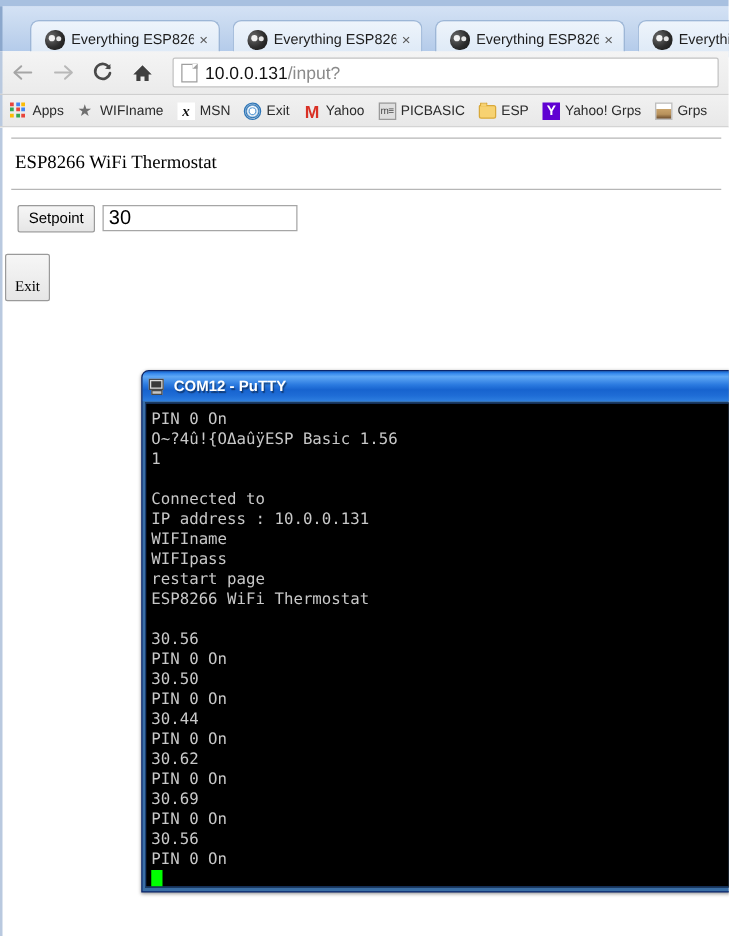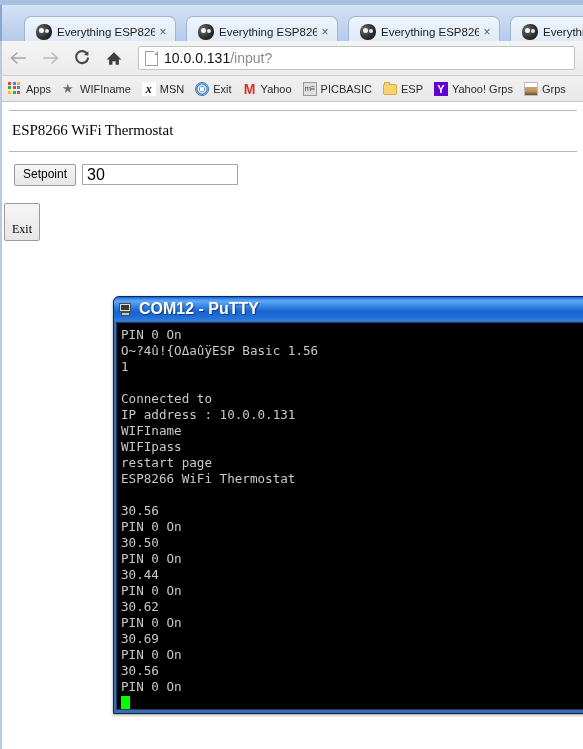--- a/index.html
+++ b/index.html
@@ -394,21 +394,21 @@
   #putty-icon .base {
     position: absolute;
     left: 3px; top: 10px;
     width: 9px; height: 4px;
     background: #c6c6c6;
     border: 1px solid #4a4a4a;
     box-sizing: border-box;
   }
   #putty-title-text {
     font-family: "Liberation Sans", sans-serif;
-    font-size: 16px;
+    font-size: 12px;
     font-weight: bold;
     color: #ffffff;
     text-shadow: 1px 1px 1px rgba(0,0,0,0.45);
     white-space: nowrap;
   }
   #putty-client {
     position: absolute;
     left: 2px;
     top: 25px;
     right: 2px;

